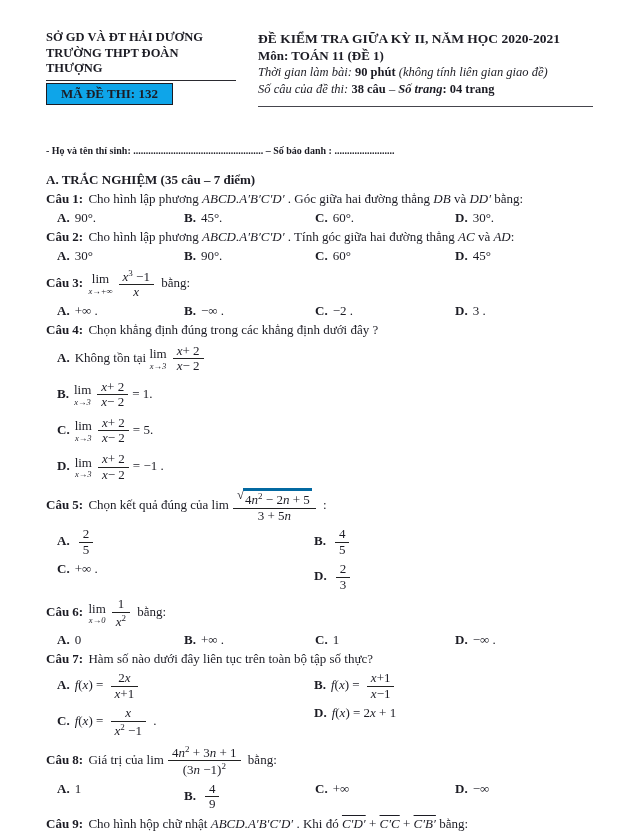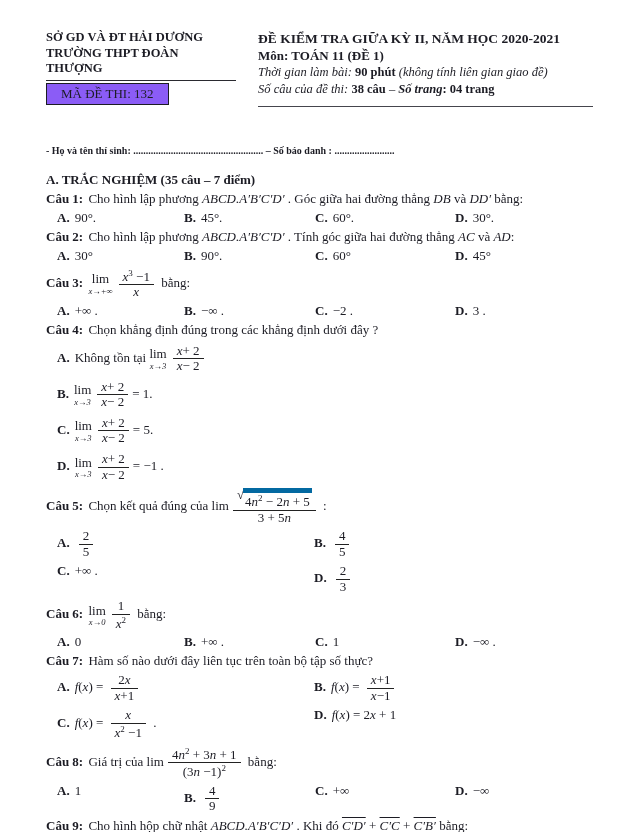--- a/index.html
+++ b/index.html
@@ -8,21 +8,21 @@
     padding:30px 40px 0 46px; overflow:hidden;
     font-family:"Liberation Serif","DejaVu Serif",serif;
     color:#1c1c24; font-size:13px;
   }
   
   .header { display:flex; align-items:flex-start; }
   .h-left { width:190px; text-align:left; line-height:1.25; }
   .dept { font-size:12.5px; font-weight:bold; }
   .school { font-size:12.5px; font-weight:bold; }
   .h-rule { border-top:1.5px solid #2a2a30; margin-top:3px; margin-bottom:2px; }
-  .code-box { display:inline-block; border:1.8px solid #1c1c24; padding:2px 14px; font-weight:normal; font-size:13px; background:#8b5cf6; }
+  .code-box { display:inline-block; border:1.8px solid #1c1c24; padding:2px 14px; font-weight:bold; font-size:13px; background:#0ea5e9; }
   .h-right { flex:1; text-align:left; padding-left:22px; line-height:1.3; }
   .title { font-weight:bold; font-size:13.5px; }
   .subject { font-weight:bold; font-size:13px; }
   .hline { font-size:12.5px; }
   .h-right-rule { border-top:1px solid #45454d; margin-top:9px; }
   
   .student-line { margin-top:38px; font-size:10px; }
   .section-heading { margin-top:16px; font-weight:bold; }
   #questions { margin-top:3px; }
   .question { margin-top:3px; }
@@ -41,21 +41,21 @@
   .sup { font-size:9px; vertical-align:5px; }
   .ov { font-style:italic; text-decoration:overline; }
   .frac { display:inline-flex; flex-direction:column; text-align:center; vertical-align:middle; margin:1px 4px; line-height:1.12; }
   .frac .fn { display:block; padding:0 4px; border-bottom:1px solid #222; }
   .frac .fd { display:block; padding:0 4px; }
   .lim { display:inline-flex; flex-direction:column; align-items:center; vertical-align:middle; line-height:1; margin-right:2px; }
   .lim .lt { font-style:normal; }
   .lim .lu { font-size:8.5px; font-style:italic; margin-top:1.5px; }
   .sqrt { display:inline-flex; align-items:flex-start; vertical-align:middle; }
   .sqrt .rad { line-height:1.05; margin-right:-1px; }
-  .sqrt .rc { border-top:5px solid #0369a1; padding:0 2px; }
+  .sqrt .rc { border-top:3px solid #0369a1; padding:0 2px; }
 </style>
 </head>
 <body>
 
 <div class="page">
   <div class="header">
     <div class="h-left">
       <div class="dept">SỞ GD VÀ ĐT HẢI DƯƠNG</div>
       <div class="school">TRƯỜNG THPT ĐOÀN THƯỢNG</div>
       <div class="h-rule"></div>

